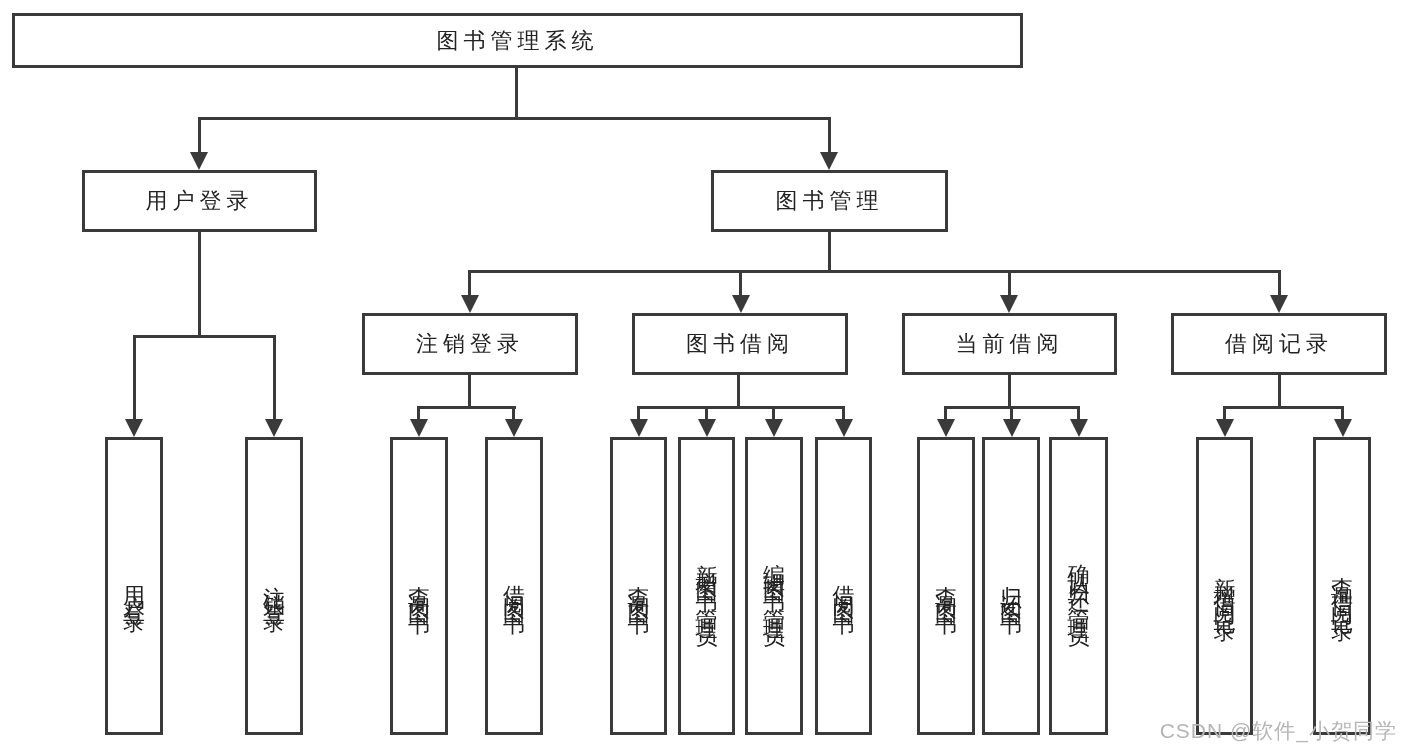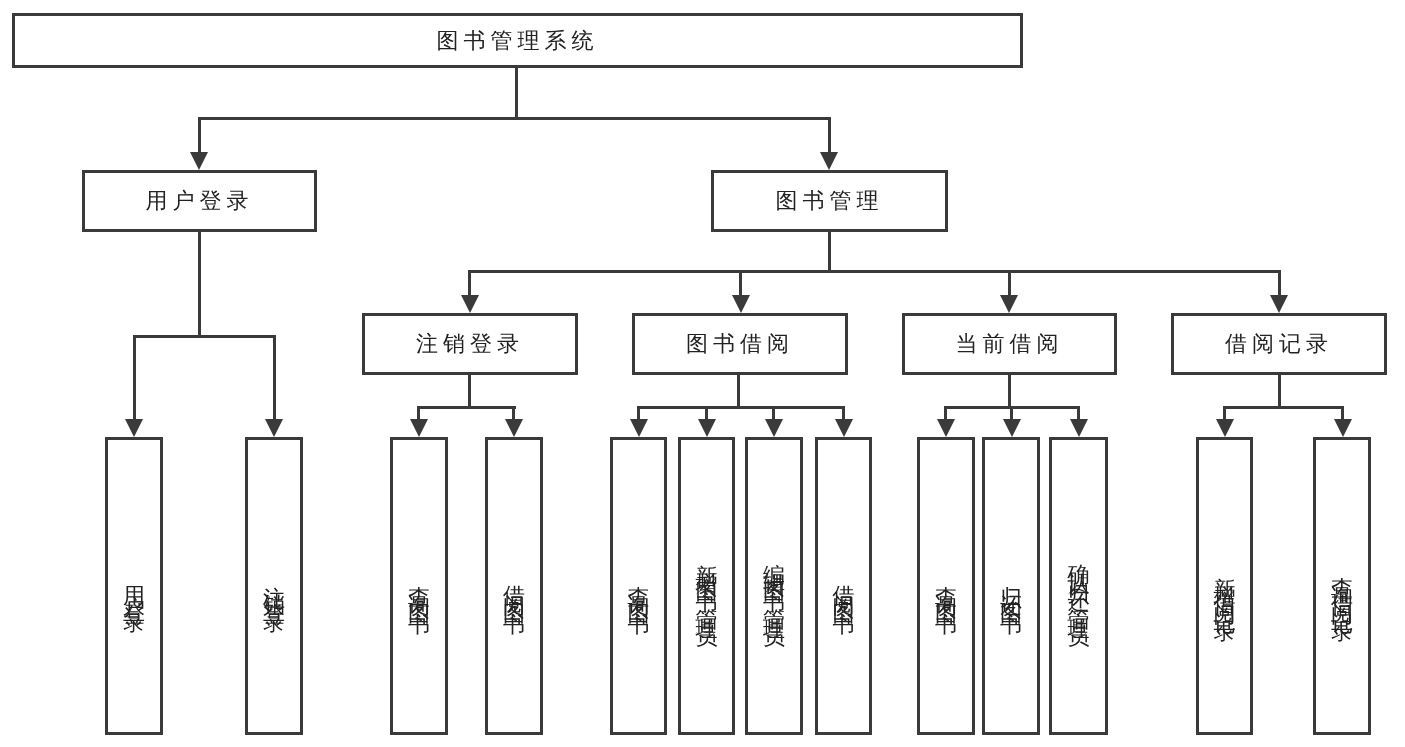--- a/index.html
+++ b/index.html
@@ -183,14 +183,15 @@
     <span class="vtext">确认归还（管理员）</span>
   </div>
 
   <div class="vbox" style="left:1196px;top:437px;width:57px;height:298px;">
     <span class="vtext">新增借阅记录</span>
   </div>
   <div class="vbox" style="left:1313px;top:437px;width:58px;height:298px;">
     <span class="vtext">查询借阅记录</span>
   </div>
 
+  <div class="watermark">CSDN @软件_小贺同学</div>
 
 </div>
 
 </body></html>

